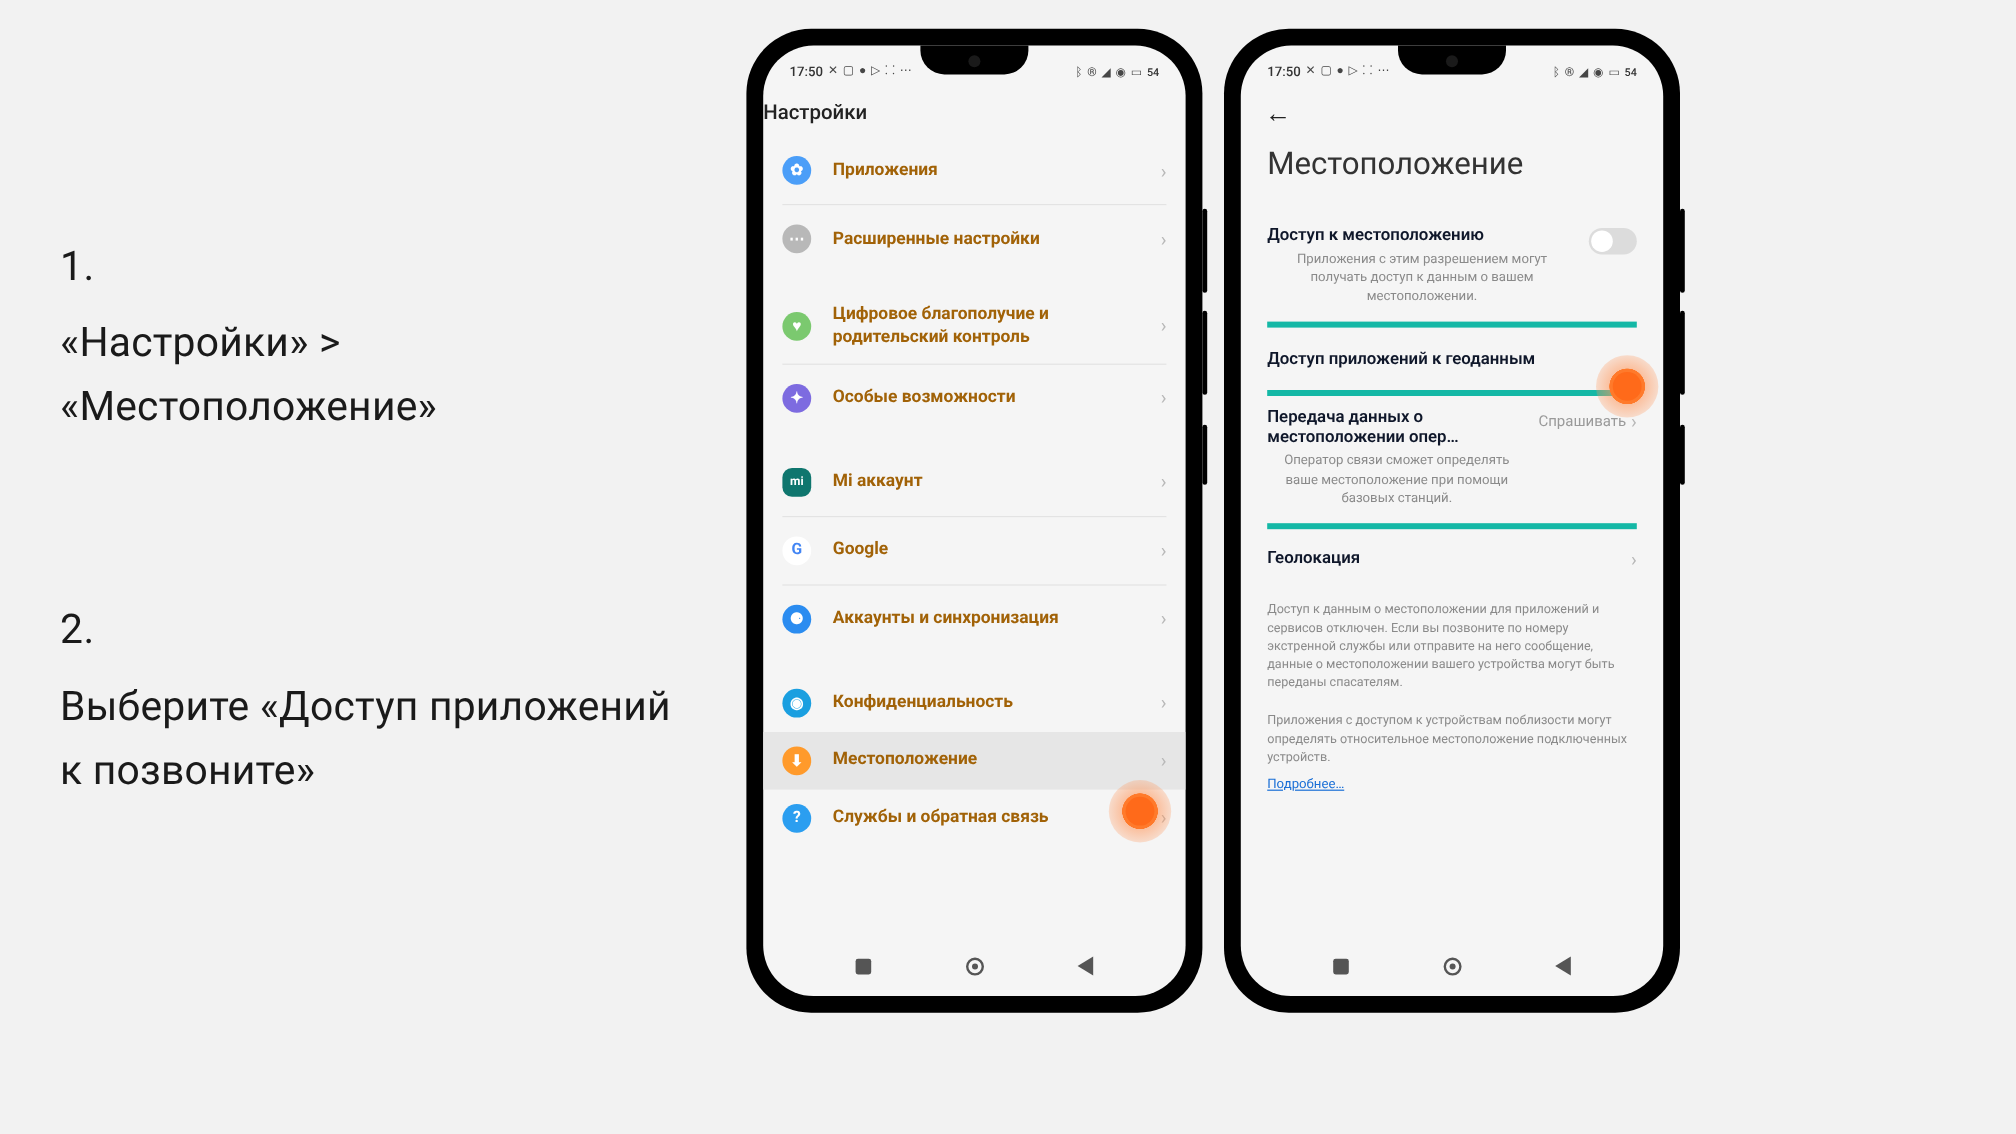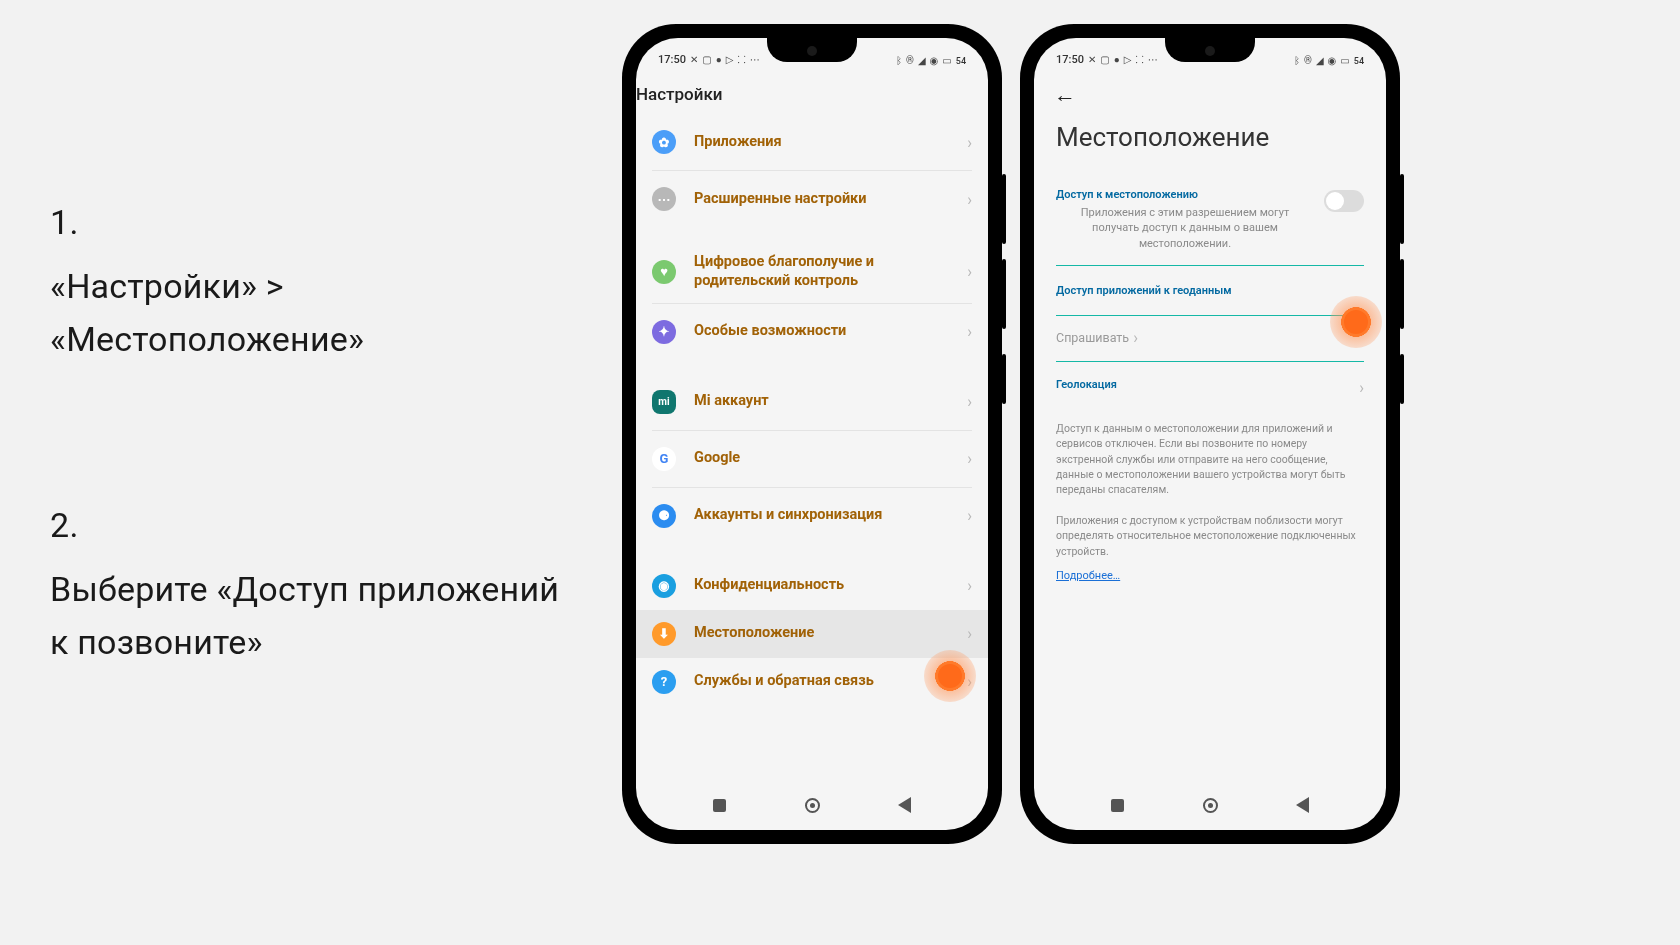--- a/index.html
+++ b/index.html
@@ -132,25 +132,25 @@
 
   
   .back-arrow { padding: 14px 20px 4px; font-size:22px; color:#222; }
   .page-title {
     font-size:26px;
     font-weight:400;
     color:#333;
     padding: 10px 22px 26px;
   }
   .s2-body { padding: 0 22px; }
-  .block { padding: 10px 0 14px; border-top:1px solid #14b8a6;}
+  .block { padding: 10px 0 14px; border-top:5px solid #14b8a6;}
   .block.first{ border-top:none; }
   .bt-row { display:flex; align-items:flex-start; gap:10px;}
   .bt-main { flex:1; }
-  .bt-title { font-size:11px; font-weight:600; color:#0369a1; margin-bottom:4px;}
+  .bt-title { font-size:14px; font-weight:600; color:#0f172a; margin-bottom:4px;}
   .bt-sub { font-size:11px; color:#8a8a8a; line-height:1.4;text-align:center; }
   .bt-value { font-size:12.5px; color:#9a9a9a; display:flex; align-items:center; gap:4px; padding-top:2px;}
   .toggle {
     width:40px; height:22px; background:#dcdcdc; border-radius:11px; position:relative;
     flex:0 0 40px; margin-top:2px;
   }
   .toggle::after{
     content:""; position:absolute; left:2px; top:2px;
     width:18px; height:18px; background:#fff; border-radius:50%;
   }
@@ -361,20 +361,24 @@
       </div>
 
       <div class="block" style="padding:18px 0;">
         <div class="bt-row">
           <div class="bt-title" style="margin:0;">Доступ приложений к геоданным</div>
         </div>
       </div>
 
       <div class="block">
         <div class="bt-row">
+          <div class="bt-main">
+            <div class="bt-title">Передача данных о местоположении опер…</div>
+            <div class="bt-sub">Оператор связи сможет определять ваше местоположение при помощи базовых станций.</div>
+          </div>
           <div class="bt-value">
             <span>Спрашивать</span>
             <span class="chev">›</span>
           </div>
         </div>
       </div>
 
       <div class="block" style="padding:16px 0;">
         <div class="bt-row">
           <div class="bt-title" style="margin:0;flex:1;">Геолокация</div>

